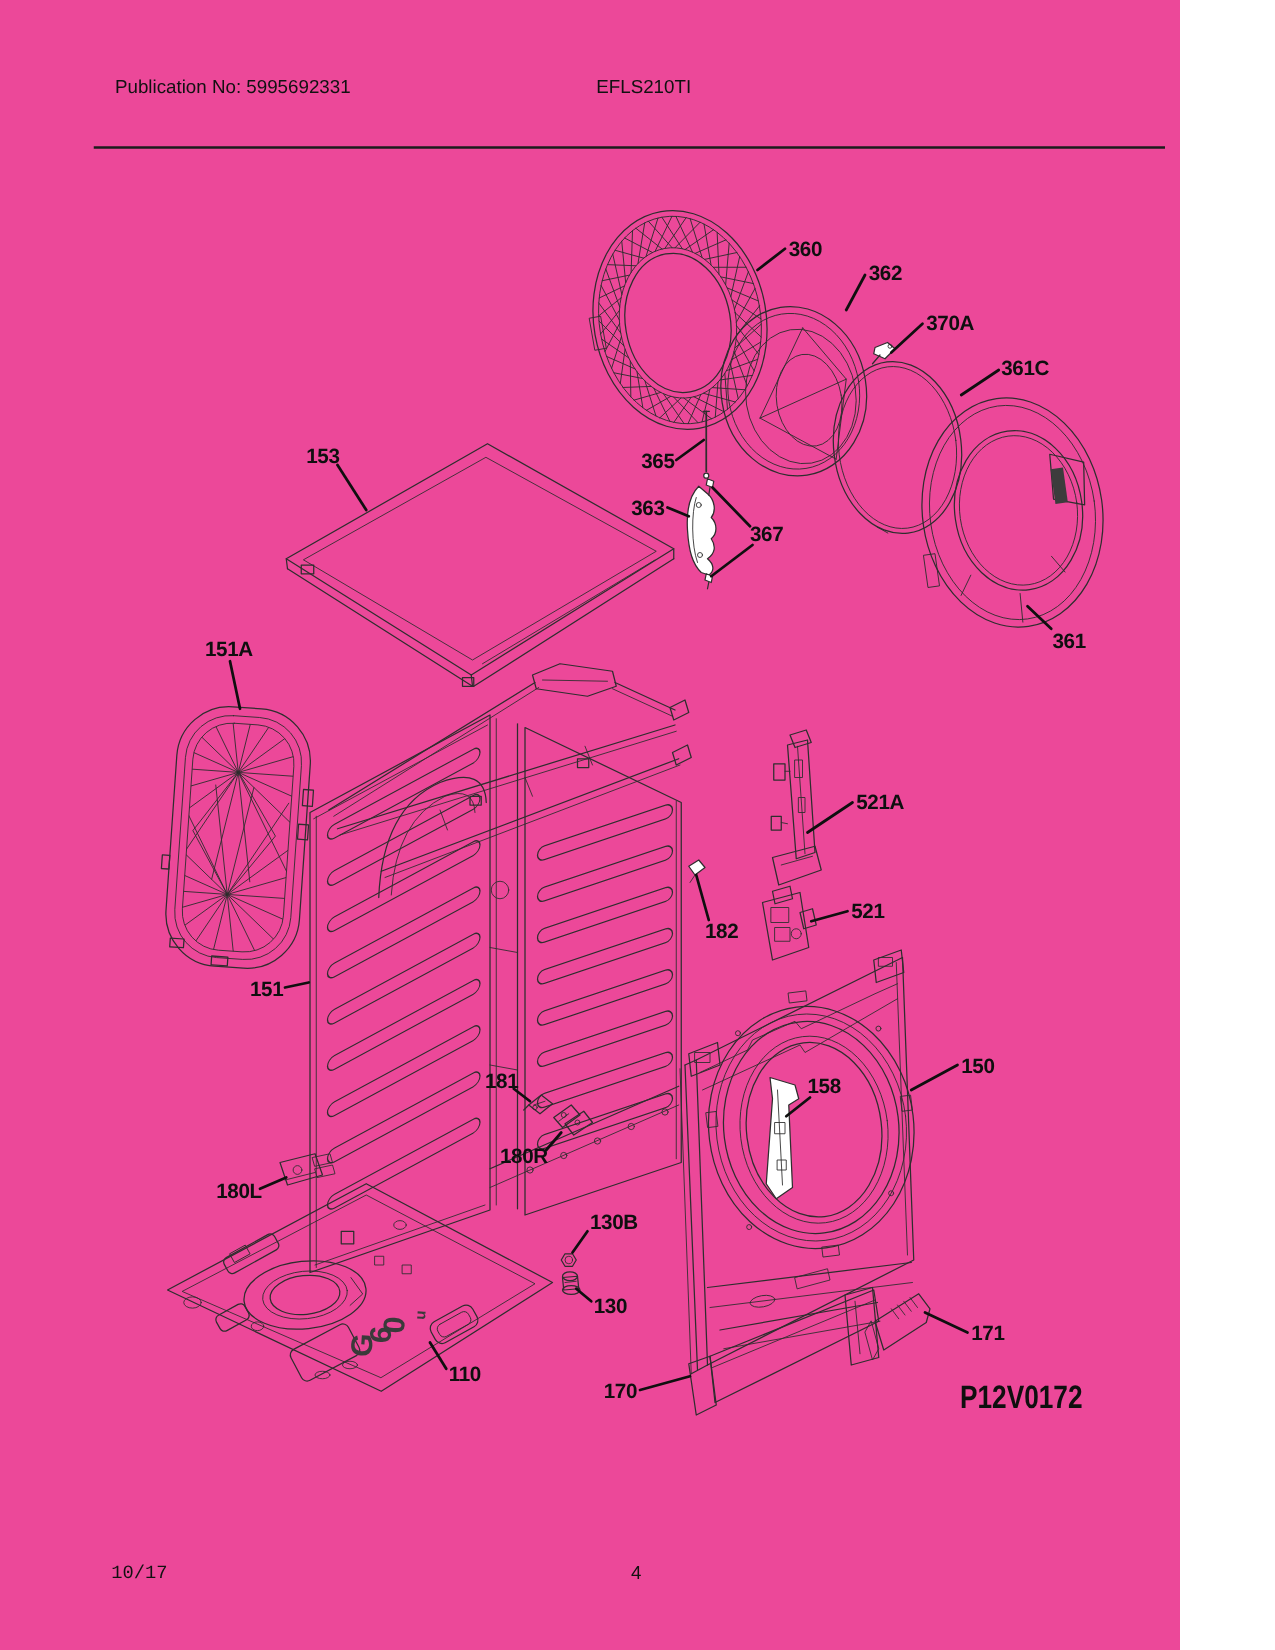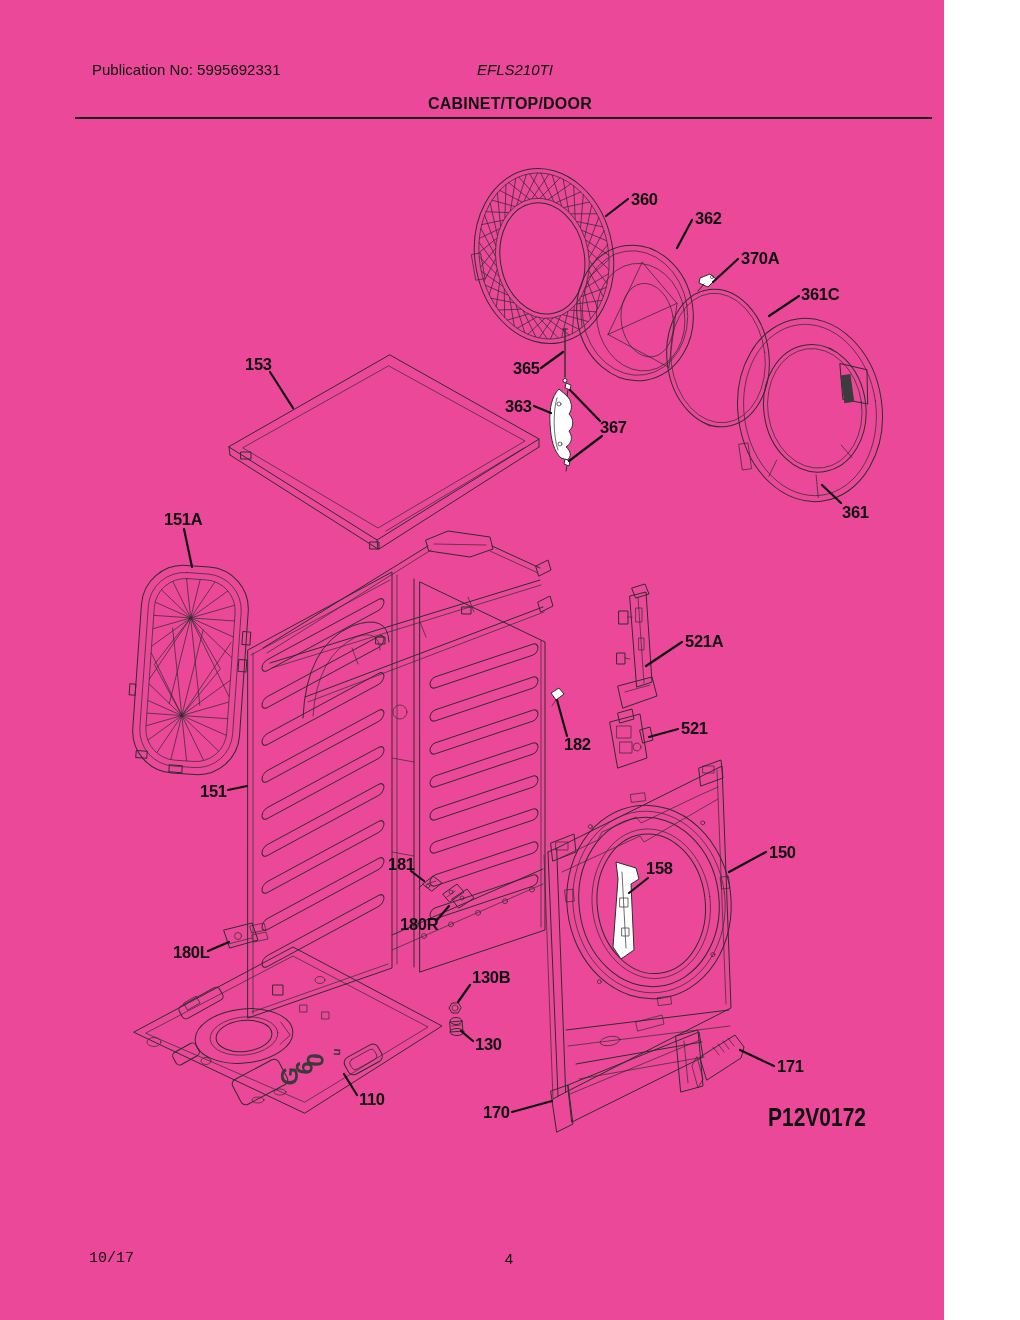--- a/index.html
+++ b/index.html
@@ -1,19 +1,19 @@
 <!DOCTYPE html>
 <html><head>
 <meta charset="utf-8">
 <style>
   html,body{margin:0;padding:0;background:#ffffff;}
   .page{position:relative;width:944px;height:1320px;background:#ec4899;overflow:hidden;
         font-family:"Liberation Sans",sans-serif;color:#111;}
   .hdr-pub{position:absolute;left:92px;top:61px;font-size:15px;}
-  .hdr-model{position:absolute;left:477px;top:61px;font-size:15px;font-style:italic;}
+  .hdr-model{position:absolute;left:477px;top:61px;font-size:15px;}
   .hdr-title{position:absolute;left:0;top:95px;width:1020px;text-align:center;
              font-size:16px;font-weight:bold;letter-spacing:.2px;}
   .hdr-rule{position:absolute;left:75px;top:117px;width:857px;height:2px;background:#1c1c1c;}
   .ftr-date{position:absolute;left:89px;top:1250px;font-size:15px;font-family:Liberation Mono, monospace;}
   .ftr-page{position:absolute;left:494px;top:1250px;width:30px;text-align:center;font-size:15px;}
   svg.diagram{position:absolute;left:0;top:0;}
   .ln{stroke:#2e2e2e;stroke-width:1;fill:none;stroke-linecap:round;stroke-linejoin:round;}
   .lnf{stroke:#2e2e2e;stroke-width:1;fill:#ffffff;stroke-linejoin:round;}
   .thin{stroke-width:.7;}
   .callout line{stroke:#0f0f0f;stroke-width:2.2;stroke-linecap:round;}
@@ -23,21 +23,20 @@
   .mark{font-family:"Liberation Sans",sans-serif;font-weight:bold;font-size:24px;fill:#3a3a3a;}
   .marksub{font-family:"Liberation Sans",sans-serif;font-weight:bold;font-size:12px;fill:#3a3a3a;}
 </style>
 </head>
 <body>
 
 <div class="page">
 
   <div class="hdr-pub">Publication No: 5995692331</div>
   <div class="hdr-model">EFLS210TI</div>
-  <div class="hdr-title">CABINET/TOP/DOOR</div>
   <div class="hdr-rule"></div>
 
   <svg class="diagram" width="1020" height="1320" viewBox="0 0 1020 1320">
     <defs>
       <clipPath id="clip151A">
           <rect x="150" y="579" width="81" height="182" rx="31"></rect>
         </clipPath>
       <clipPath id="clipRF">
           <polygon points="420,582 545,642 545,930 420,972"></polygon>
         </clipPath>

